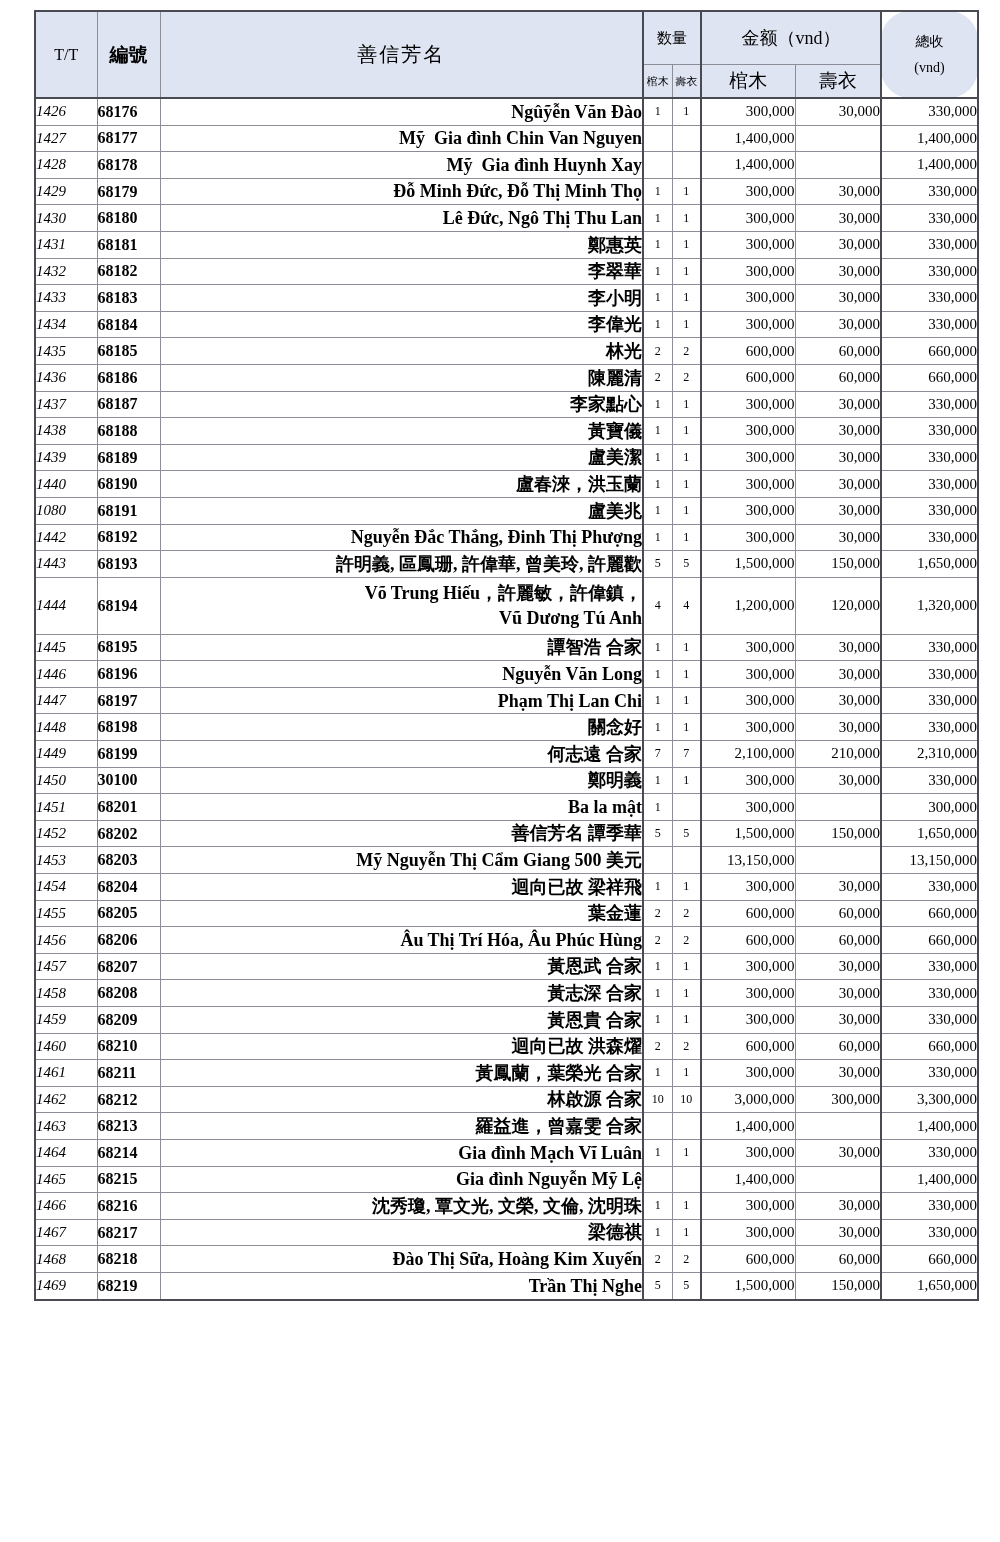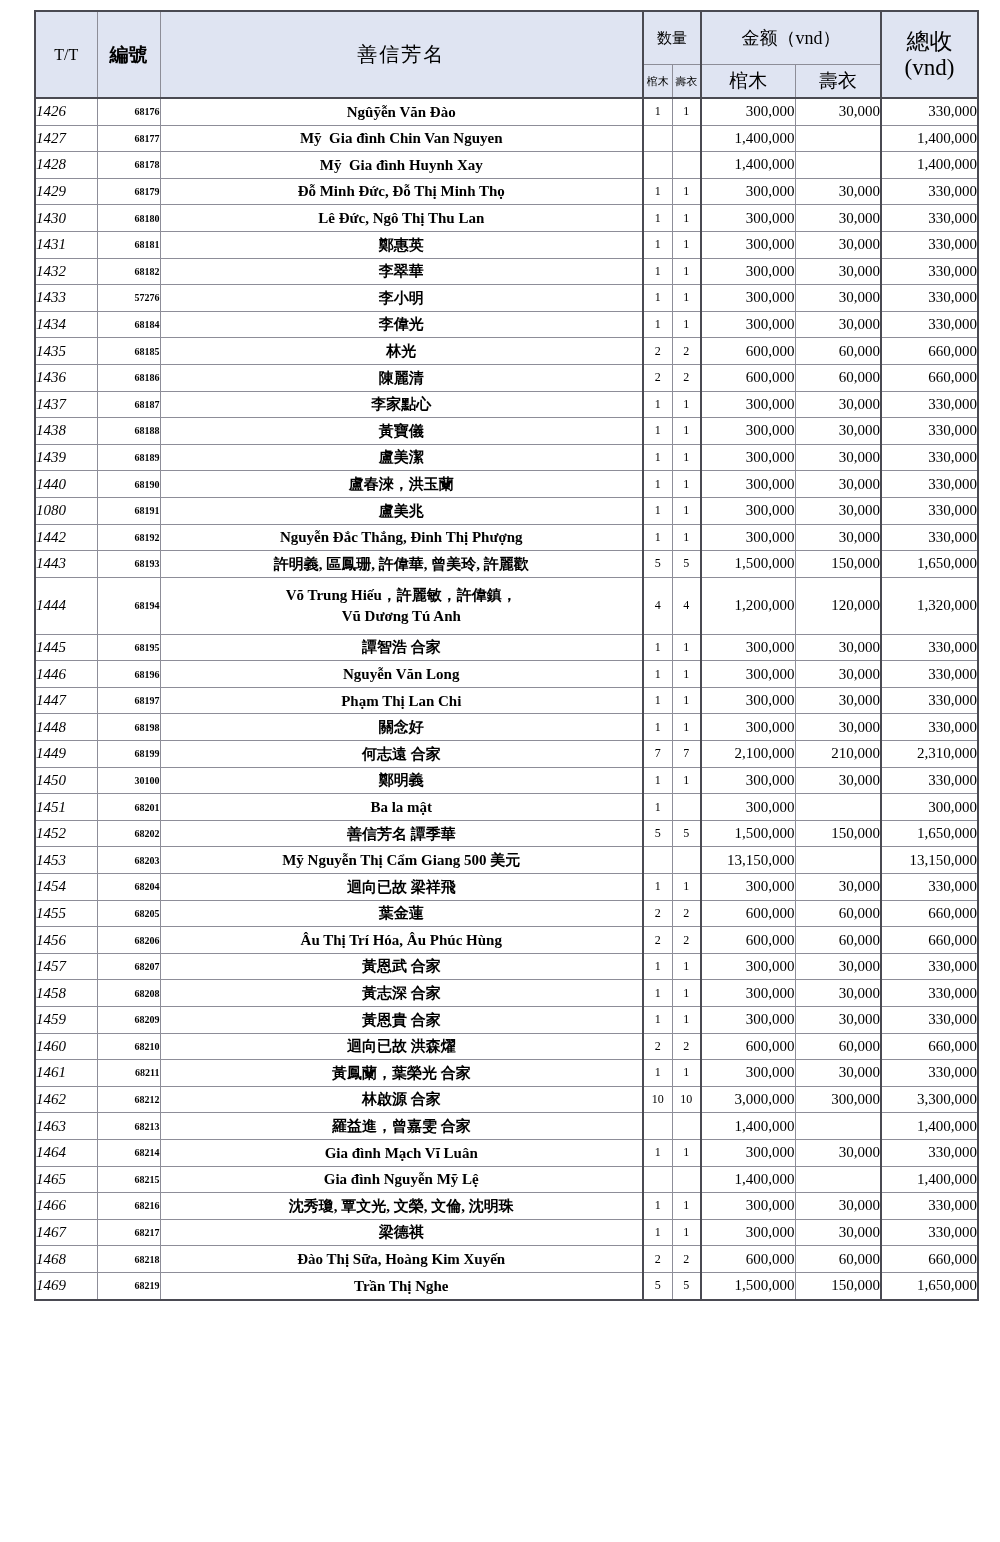--- a/index.html
+++ b/index.html
@@ -23,28 +23,28 @@
   thead th{background:var(--header-bg);font-weight:normal;}
   tr.h1 th{height:52px;}
   tr.h2 th{height:32px;}
   .h-tt{font-weight:normal;font-size:16px;}
   .h-id{font-size:19px;font-weight:bold;}
   .h-name{font-size:20px;letter-spacing:2px;}
   .h-qty{font-size:15px;}
   .h-qty-sub{font-size:11px;}
   .h-amt{font-size:18px;}
   .h-amt-sub{font-size:19px;}
-  .h-total{font-size:23px;line-height:26px;}
+  .h-total{font-size:14px;line-height:26px;border-radius:29px;}
   .bl-thick{border-left:2px solid var(--dark) !important;}
   thead{border-bottom:2px solid var(--dark);}
   tbody td{height:25.6px;}
   tr.tall td{height:56px;}
   .c-tt{font-style:italic;font-size:15px;text-align:left;}
-  .c-id{font-weight:bold;font-size:10px;text-align:right;}
-  .c-name{font-weight:bold;font-size:15px;text-align:center;padding-left:5px;}
+  .c-id{font-weight:bold;font-size:16px;text-align:left;}
+  .c-name{font-weight:bold;font-size:18px;text-align:right;padding-left:5px;}
   .c-name div{white-space:pre-wrap;line-height:1.35;}
   .c-qty{font-size:12px;text-align:center;}
   .c-amt{font-size:15px;text-align:right;padding-right:6px;}
   .signature{
     position:absolute;left:34px;top:1262px;width:929px;
     text-align:right;font-size:27px;letter-spacing:1px;
   }
 </style>
 </head>
 <body>
@@ -161,21 +161,21 @@
             <div>李翠華</div>
           </td>
           <td class="c-qty bl-thick">1</td>
           <td class="c-qty">1</td>
           <td class="c-amt bl-thick">300,000</td>
           <td class="c-amt">30,000</td>
           <td class="c-amt bl-thick">330,000</td>
         </tr>
         <tr>
           <td class="c-tt">1433</td>
-          <td class="c-id">57276</td>
+          <td class="c-id">68183</td>
           <td class="c-name">
             <div>李小明</div>
           </td>
           <td class="c-qty bl-thick">1</td>
           <td class="c-qty">1</td>
           <td class="c-amt bl-thick">300,000</td>
           <td class="c-amt">30,000</td>
           <td class="c-amt bl-thick">330,000</td>
         </tr>
         <tr>

